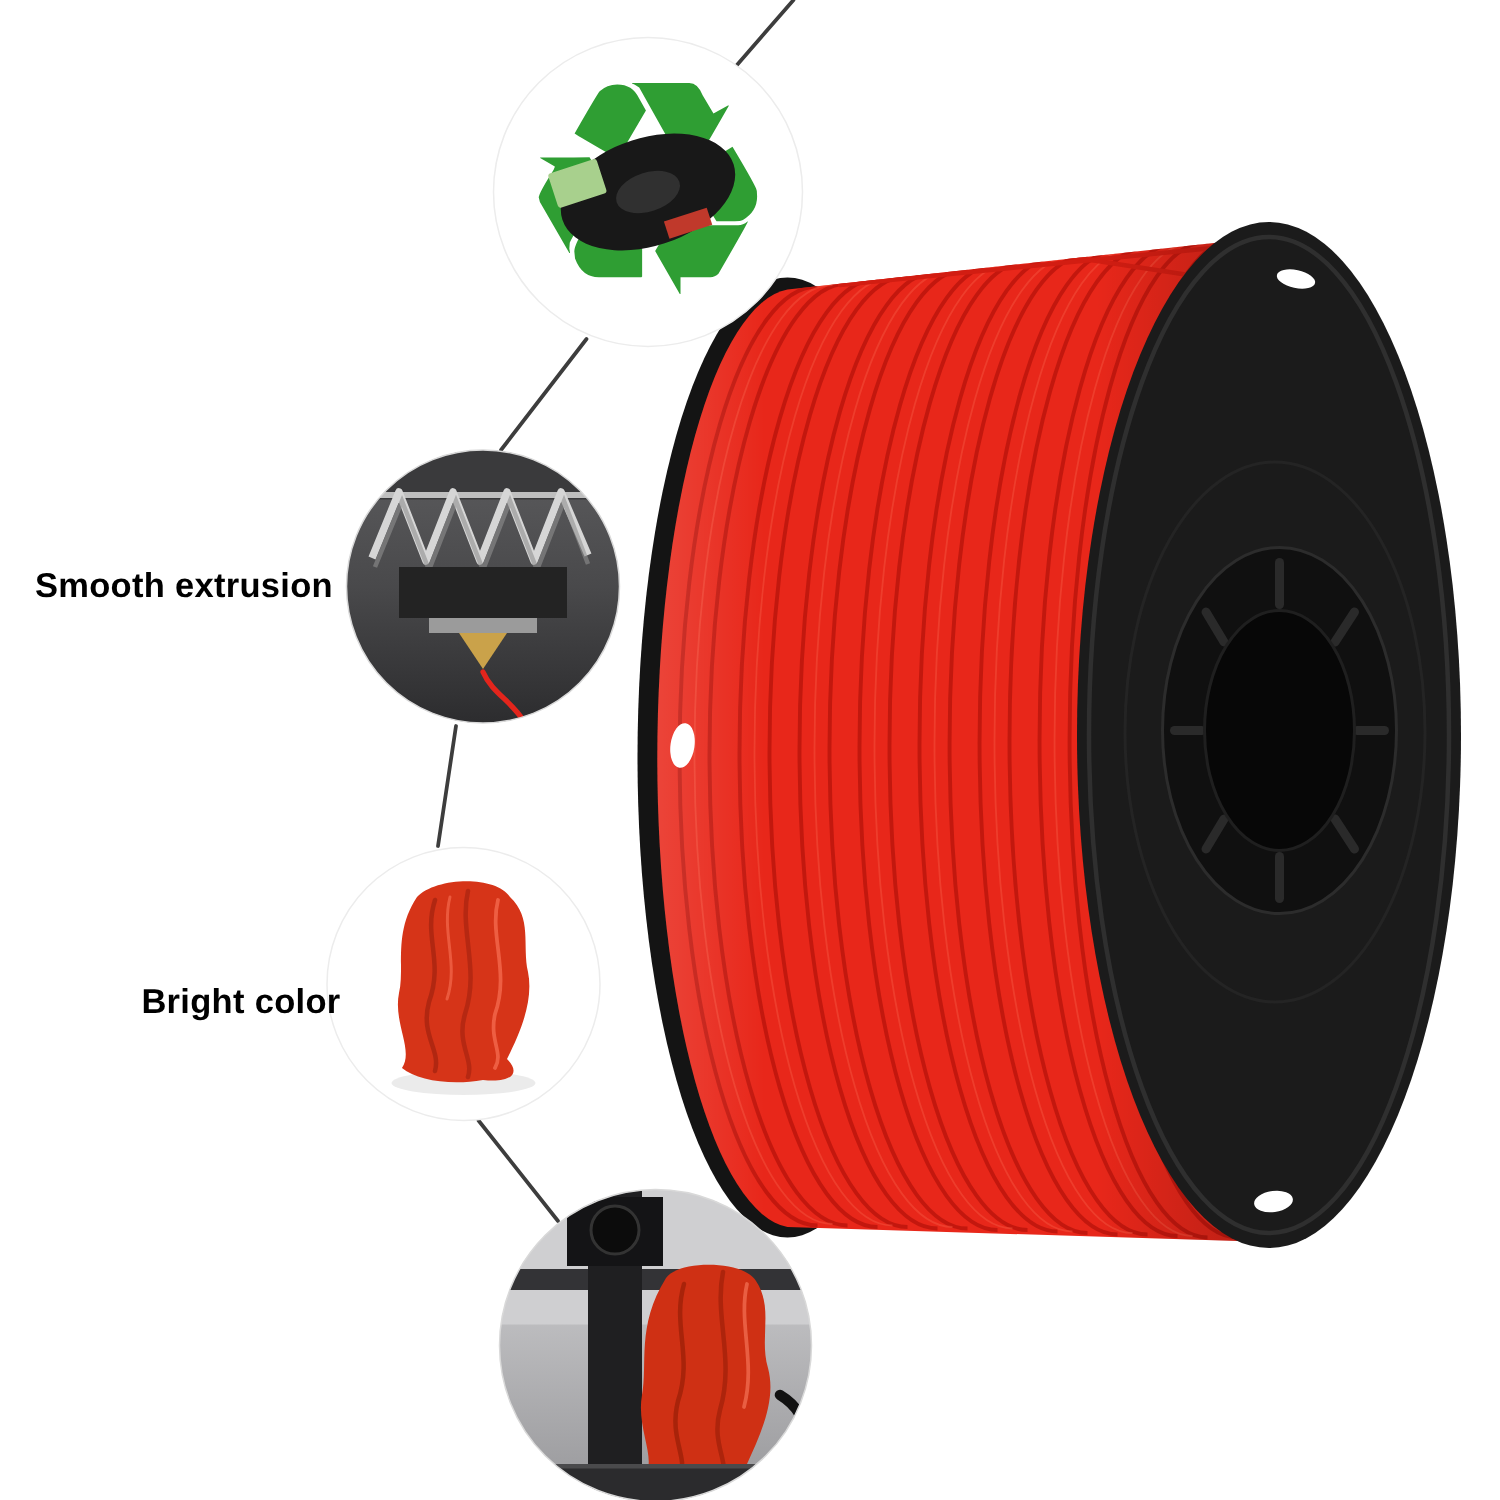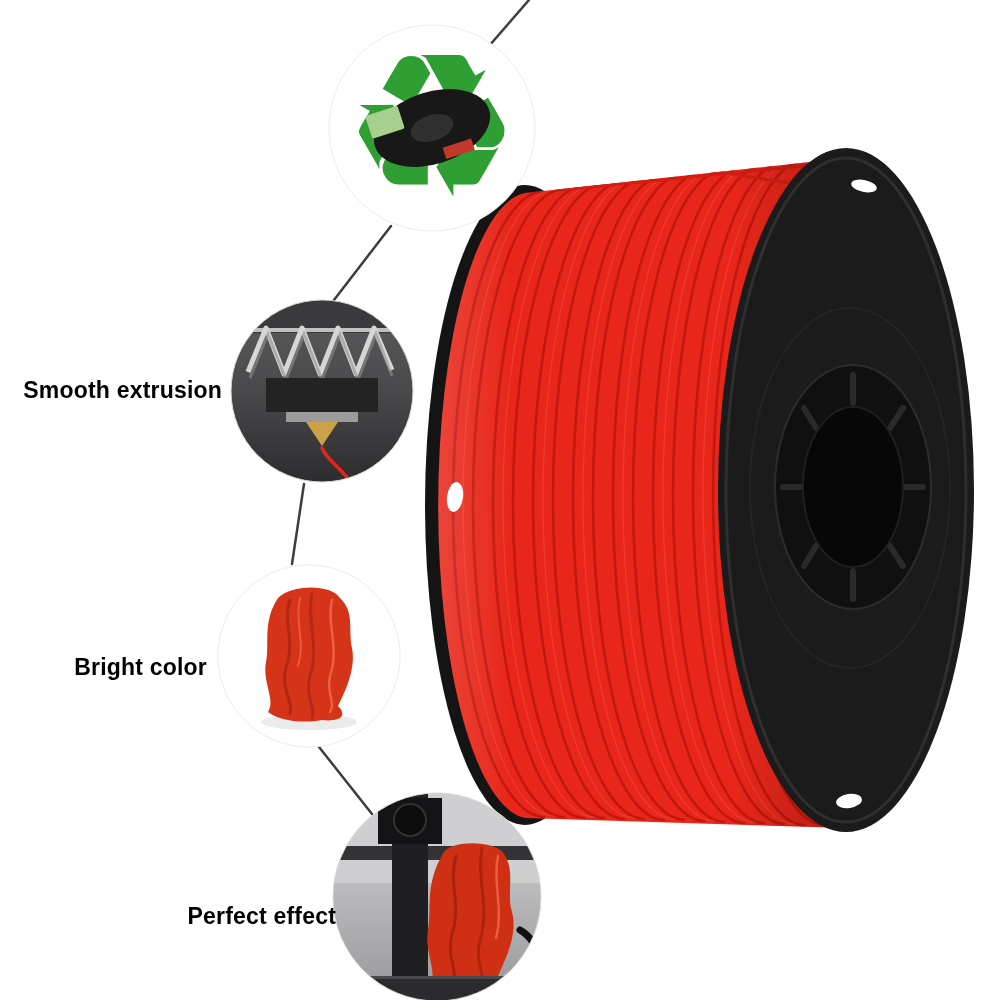--- a/index.html
+++ b/index.html
@@ -7,21 +7,21 @@
     position:relative;width:1000px;height:1000px;background:#ffffff;
     font-family:"Liberation Sans","DejaVu Sans",sans-serif;overflow:hidden;
   }
   .stage svg{position:absolute;left:0;top:0;display:block;}
   .callout-label{
     position:absolute;white-space:nowrap;color:#000;
     font-size:23px;font-weight:700;letter-spacing:.2px;
   }
   .label-1{right:688px;top:125px;}
   .label-2{right:778px;top:377px;margin-left:47px;}
-  .label-3{right:793px;top:654px;}
+  .label-3{right:773px;top:654px;}
   .label-4{right:664px;top:903px;}
 </style>
 </head>
 <body>
 
 <div class="stage">
 
 <svg width="1000" height="1000" viewBox="0 0 1000 1000">
   <defs>
     <clipPath id="bodyClip">
@@ -194,14 +194,13 @@
       <rect x="333" y="978" width="208" height="23" fill="#2b2b2d"></rect>
       <rect x="333" y="976" width="208" height="3" fill="#4a4a4c"></rect>
       <path d="M 520 930 C 545 945 540 975 528 995" stroke="#111111" stroke-width="7" fill="none" stroke-linecap="round"></path>
     </g>
     <circle cx="437" cy="897" r="104" fill="none" stroke="#d9d9d9" stroke-width="1"></circle>
   </g>
 </svg>
 
   <div class="callout-label label-2">Smooth extrusion</div>
   <div class="callout-label label-3">Bright color</div>
-  <div class="callout-label label-4">Perfect effect</div>
 </div>
 
 </body></html>

